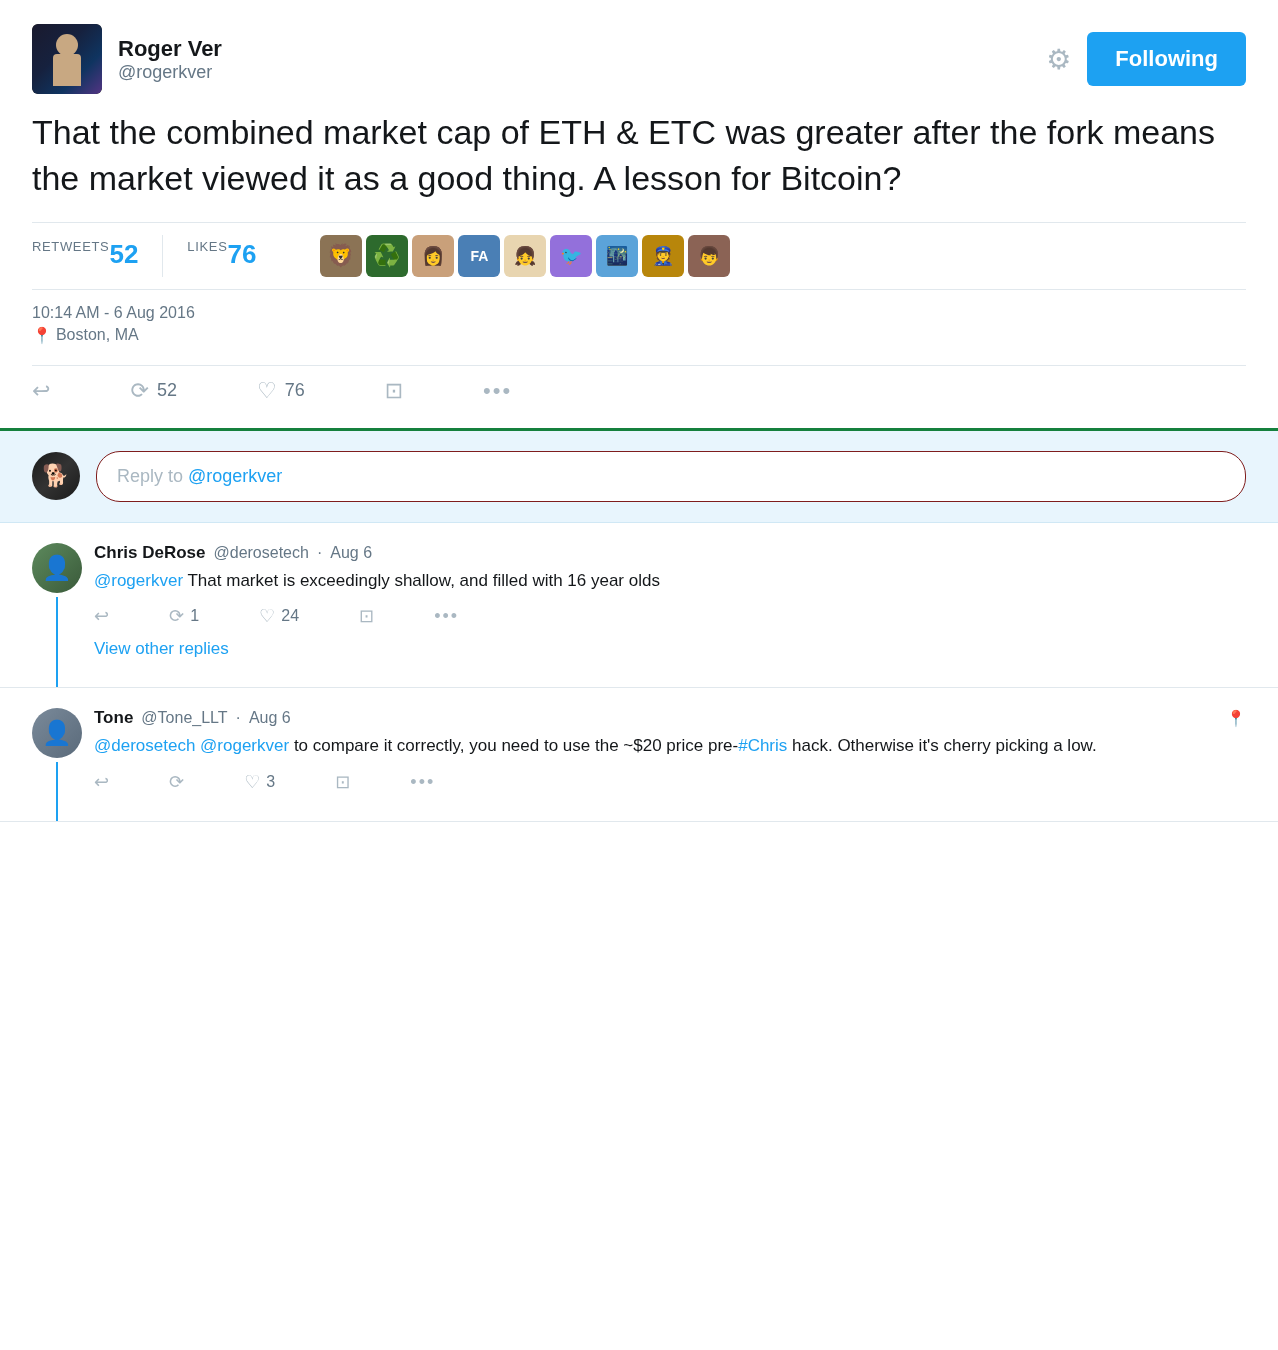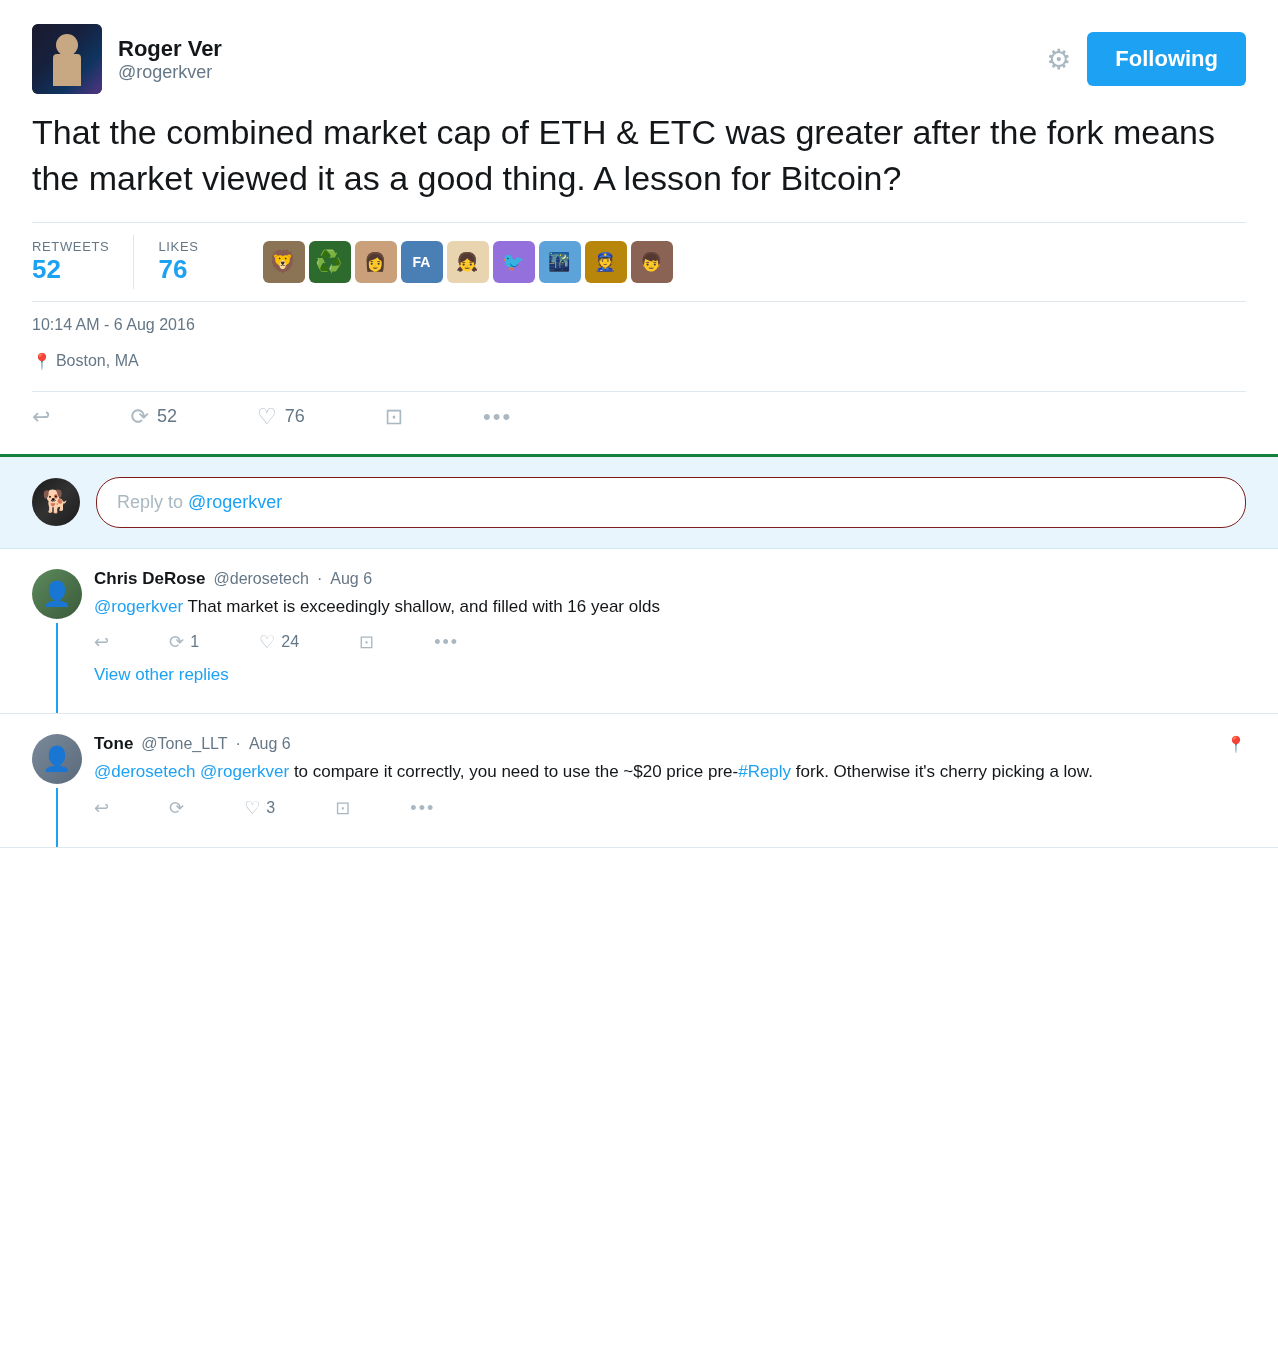--- a/index.html
+++ b/index.html
@@ -120,21 +120,21 @@
       display: flex;
       align-items: stretch;
       border-top: 1px solid #e1e8ed;
       border-bottom: 1px solid #e1e8ed;
       padding: 12px 0;
       gap: 0;
     }
 
     .stat-group {
       display: flex;
-      flex-direction: column;
+      flex-direction: row;
       padding: 4px 24px 4px 0;
       margin-right: 24px;
       border-right: 1px solid #e1e8ed;
     }
 
     .stat-label {
       font-size: 13px;
       color: #657786;
       text-transform: uppercase;
       letter-spacing: 0.05em;
@@ -163,21 +163,21 @@
       flex-shrink: 0;
     }
 
     .tweet-meta {
       padding: 14px 0 8px 0;
       font-size: 16px;
       color: #657786;
     }
 
     .tweet-time {
-      margin-bottom: 18px;
+      margin-bottom: 4px;
     }
 
     .tweet-location {
       display: flex;
       align-items: center;
       gap: 4px;
     }
 
     .tweet-actions {
       display: flex;
@@ -527,21 +527,21 @@
       </div>
       <div class="reply-content">
         <div class="reply-header-line">
           <span class="reply-display-name">Tone</span>
           <span class="reply-username">@Tone_LLT</span>
           <span class="reply-dot">·</span>
           <span class="reply-time">Aug 6</span>
           <span style="margin-left: auto; color: #aab8c2; font-size:16px;">📍</span>
         </div>
         <div class="reply-text">
-          <span class="reply-mention">@derosetech @rogerkver</span><span> to compare it correctly, you need to use the ~$20 price pre-</span><span class="reply-hashtag">#Reply</span><span> fork. Otherwise it's cherry picking a low.</span>
+          <span class="reply-mention">@derosetech @rogerkver</span><span> to compare it correctly, you need to use the ~$20 price pre-</span><span class="reply-hashtag">#Chris</span><span> hack. Otherwise it's cherry picking a low.</span>
         </div>
         <div class="reply-actions-row">
           <span style="font-size:18px; color:#aab8c2;">↩</span>
           <span style="display:flex; align-items:center; gap:6px;">
             <span style="font-size:18px; color:#aab8c2;">⟳</span>
           </span>
           <span style="display:flex; align-items:center; gap:6px;">
             <span style="font-size:18px; color:#aab8c2;">♡</span>
             <span style="color:#657786; font-size:16px;">3</span>
           </span>

